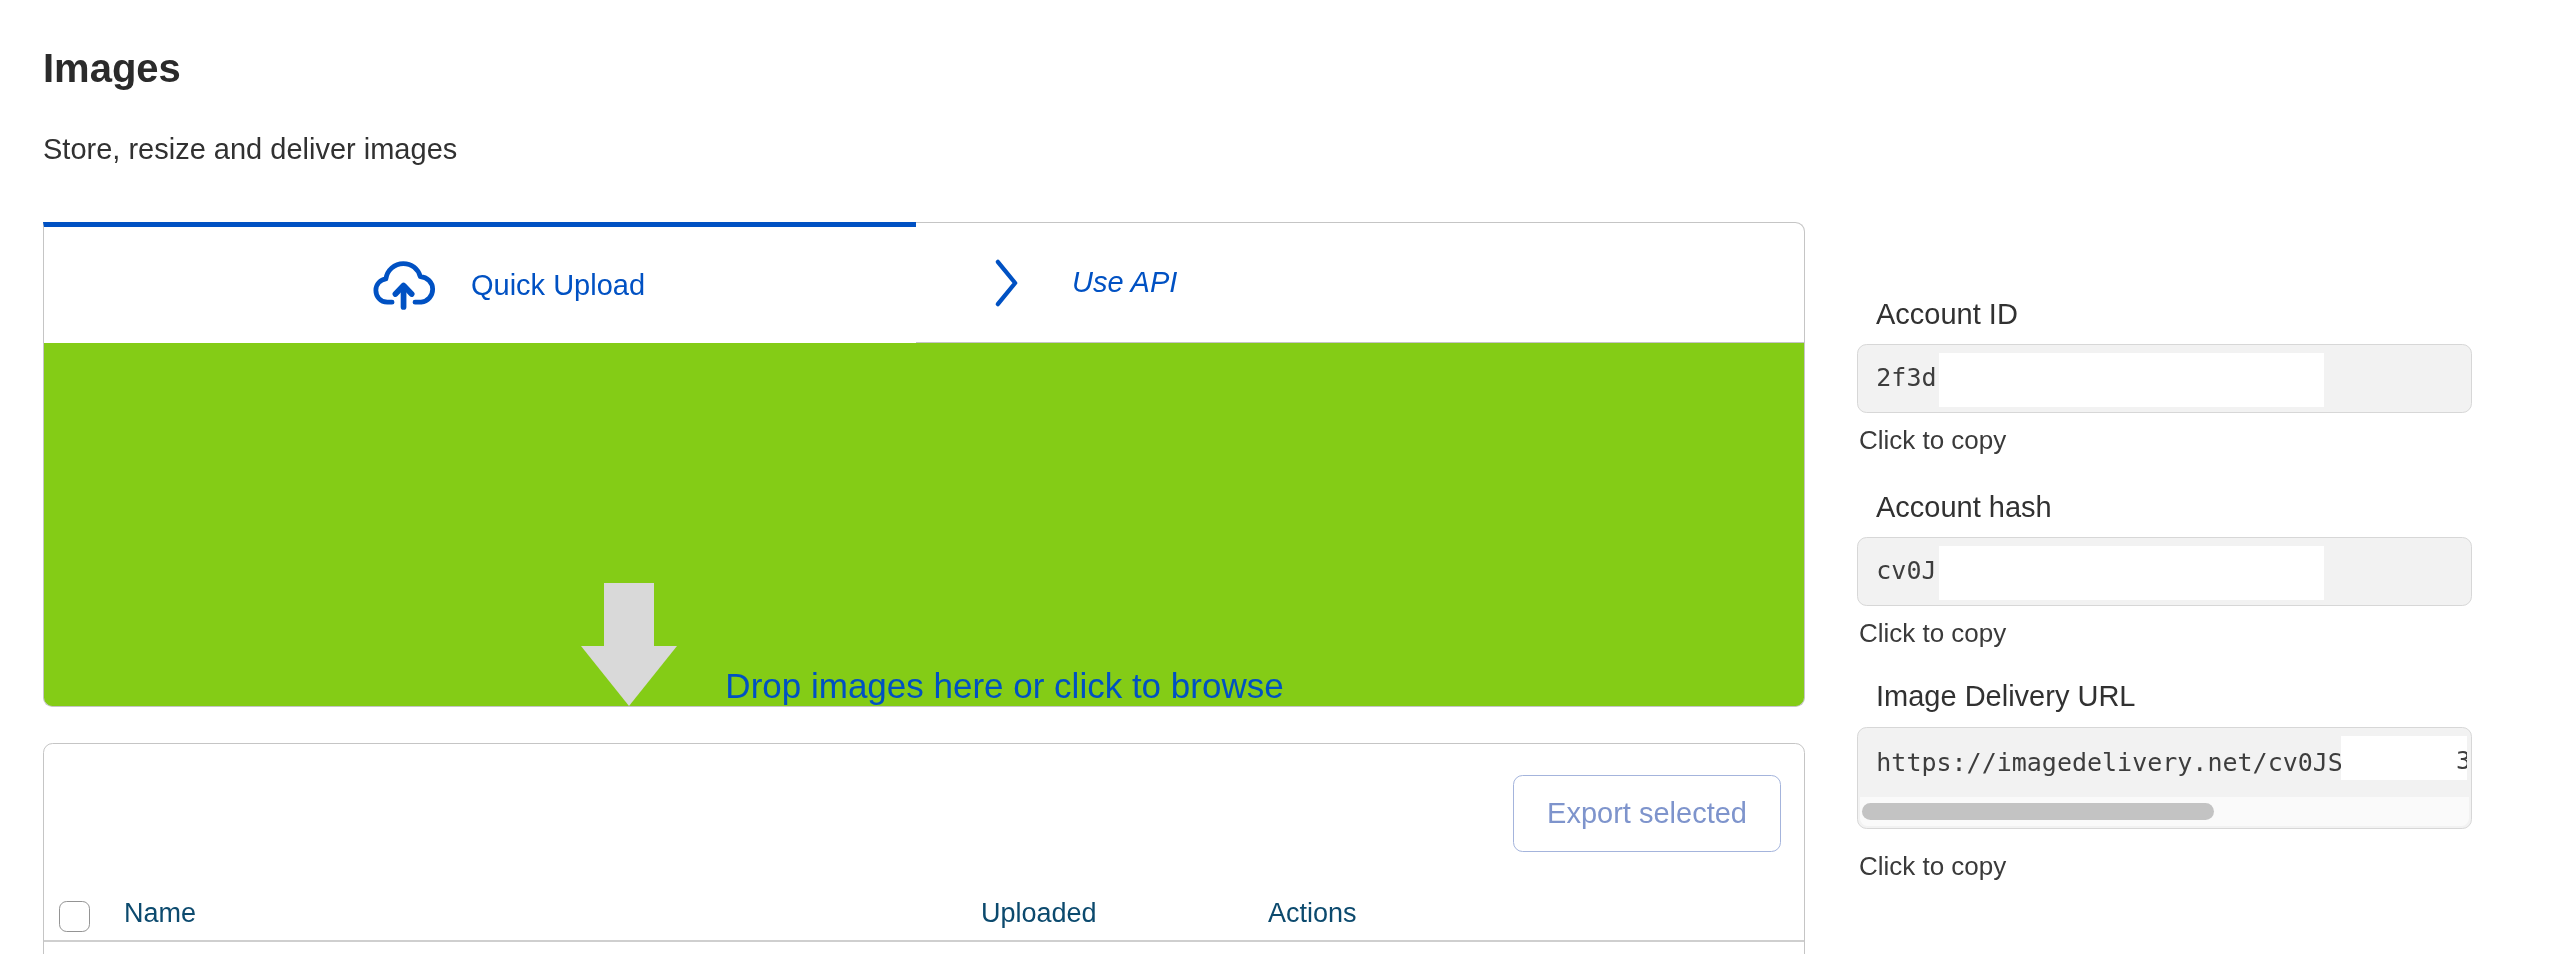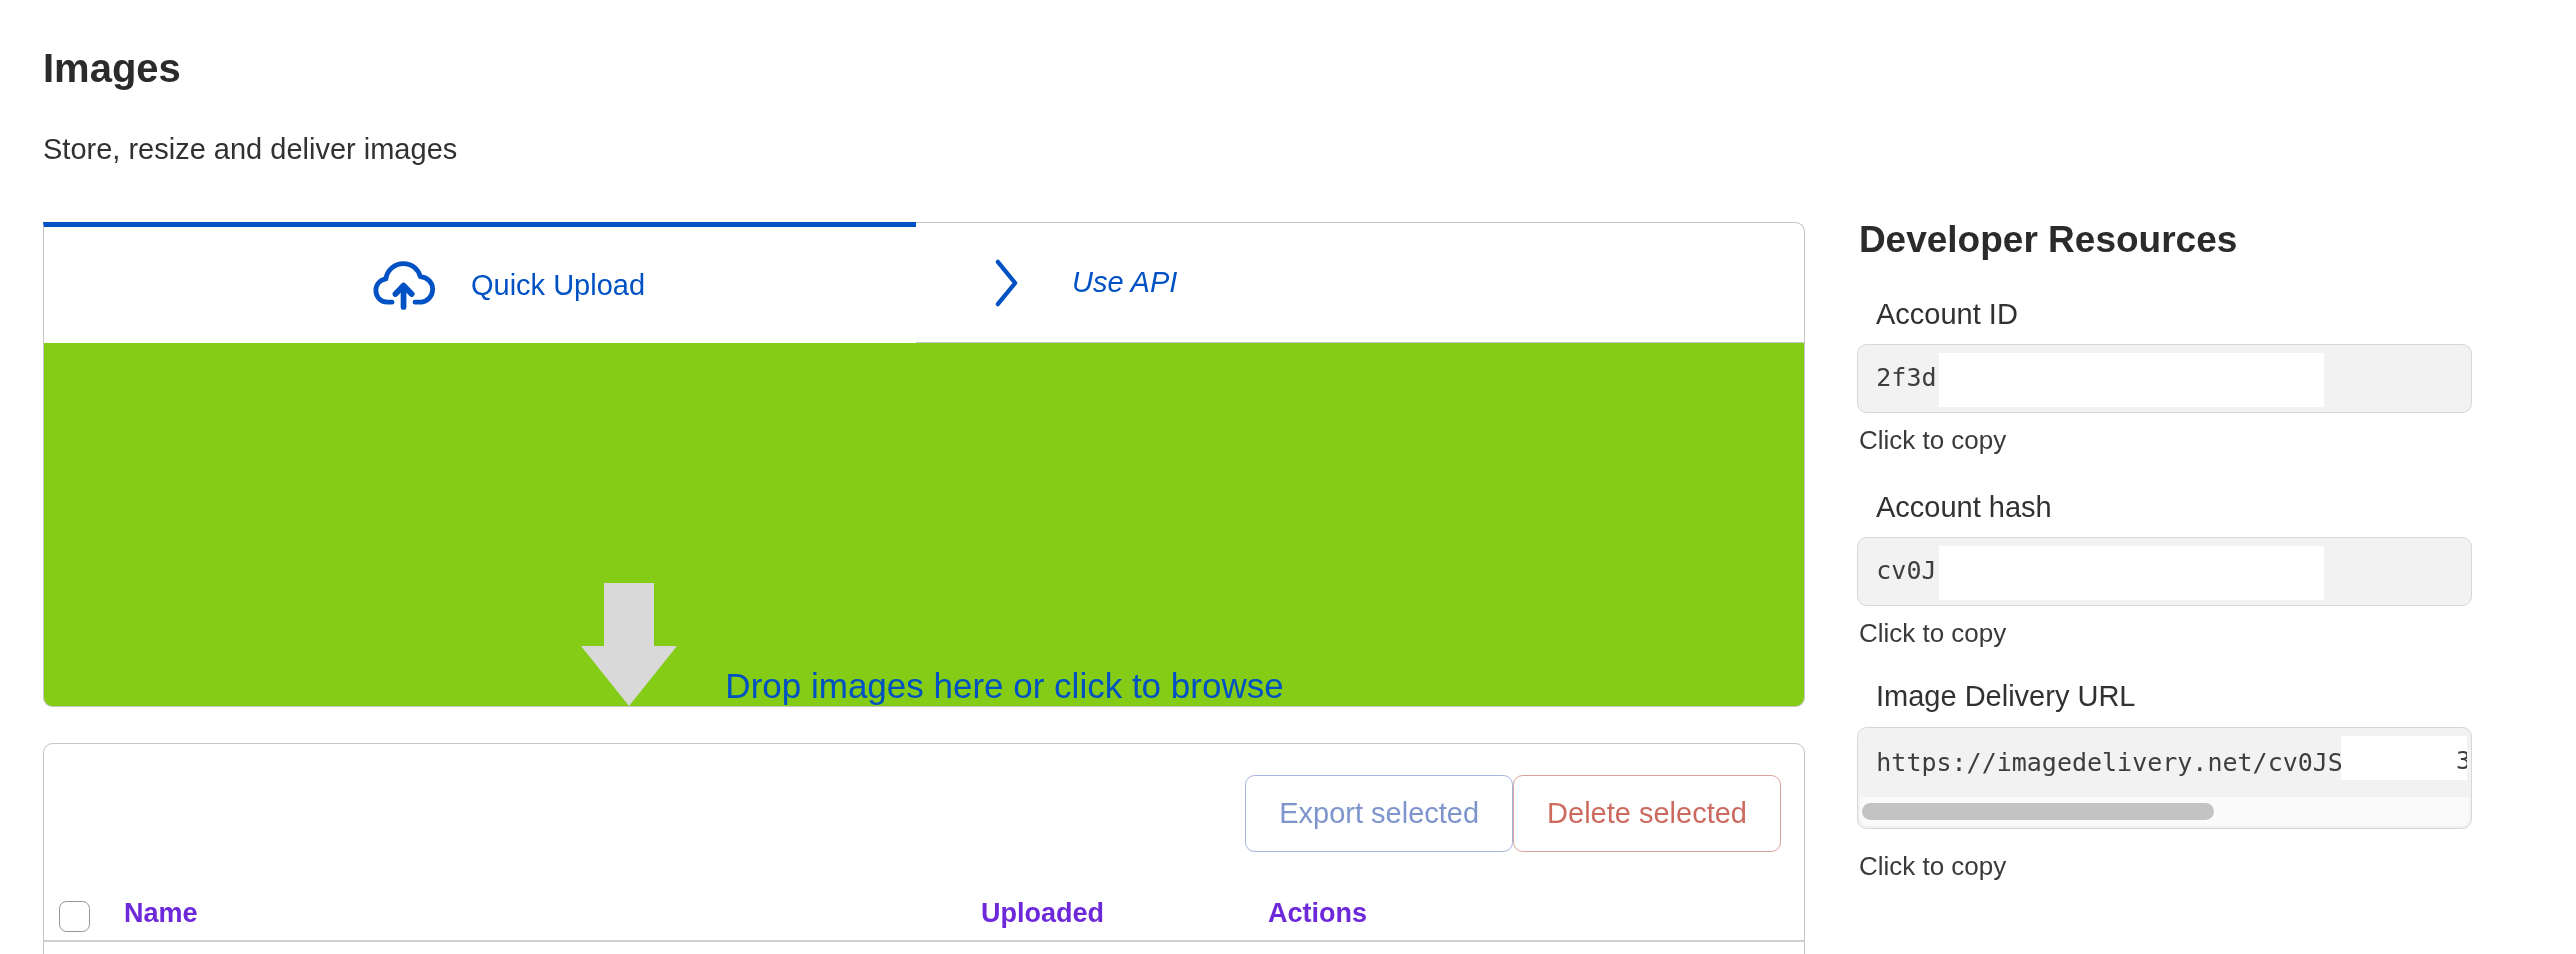--- a/index.html
+++ b/index.html
@@ -58,21 +58,21 @@
     border-radius:9.6px; display:flex; align-items:center; cursor:pointer;
     font-family:"Liberation Sans", sans-serif;
   }
   .btn-export { border:1.9px solid #a4b4dc; color:#7e94cc; }
   .btn-delete { border:1.9px solid #d9a29b; color:#cc6a60; }
   .thead-row { position:absolute; left:0; top:0; width:100%; height:198px; }
   .checkbox {
     position:absolute; left:15.4px; top:157px; width:31px; height:31px;
     border:1.9px solid #949494; border-radius:7.7px; background:#fff; cursor:pointer;
   }
-  .th { position:absolute; top:154px; font-size:27px; font-weight:700; color:#6d28d9; }
+  .th { position:absolute; top:154px; font-size:27px; font-weight:400; color:#0c4a6e; }
   .th-name { left:80px; }
   .th-uploaded { left:937px; }
   .th-actions { left:1224px; }
   .thead-underline { position:absolute; left:0; top:196px; width:100%; height:1.9px; background:#cfcfcf; }
 
   
   .dev-panel { position:absolute; left:1857px; top:0; width:615px; height:954px; }
   .dev-title { position:absolute; left:1.9px; top:219px; font-size:37px; font-weight:700; color:#2b2b2b; }
   .field-label { position:absolute; left:19px; font-size:29px; color:#313131; }
   .copy-hint { position:absolute; left:1.9px; font-size:26px; color:#3a3a3a; }
@@ -139,33 +139,31 @@
     <div class="drop-arrow">
       <div class="shaft"></div>
       <div class="head"></div>
     </div>
     <div class="drop-label">Drop images here or click to browse</div>
   </div>
 
   <div class="table-card">
     <div class="toolbar">
       <button class="btn btn-export">Export selected</button>
-      <button class="btn btn-delete">Delete selected</button>
     </div>
     <div class="thead-row">
       <div class="checkbox"></div>
       <div class="th th-name">Name</div>
       <div class="th th-uploaded">Uploaded</div>
       <div class="th th-actions">Actions</div>
       <div class="thead-underline"></div>
     </div>
   </div>
 
   <div class="dev-panel">
-    <div class="dev-title">Developer Resources</div>
 
     <div class="field-label label-1">Account ID</div>
     <div class="copy-field field-1">
       <span>2f3d</span>
       <div class="redaction"></div>
     </div>
     <div class="copy-hint copy-1">Click to copy</div>
 
     <div class="field-label label-2">Account hash</div>
     <div class="copy-field field-2">

